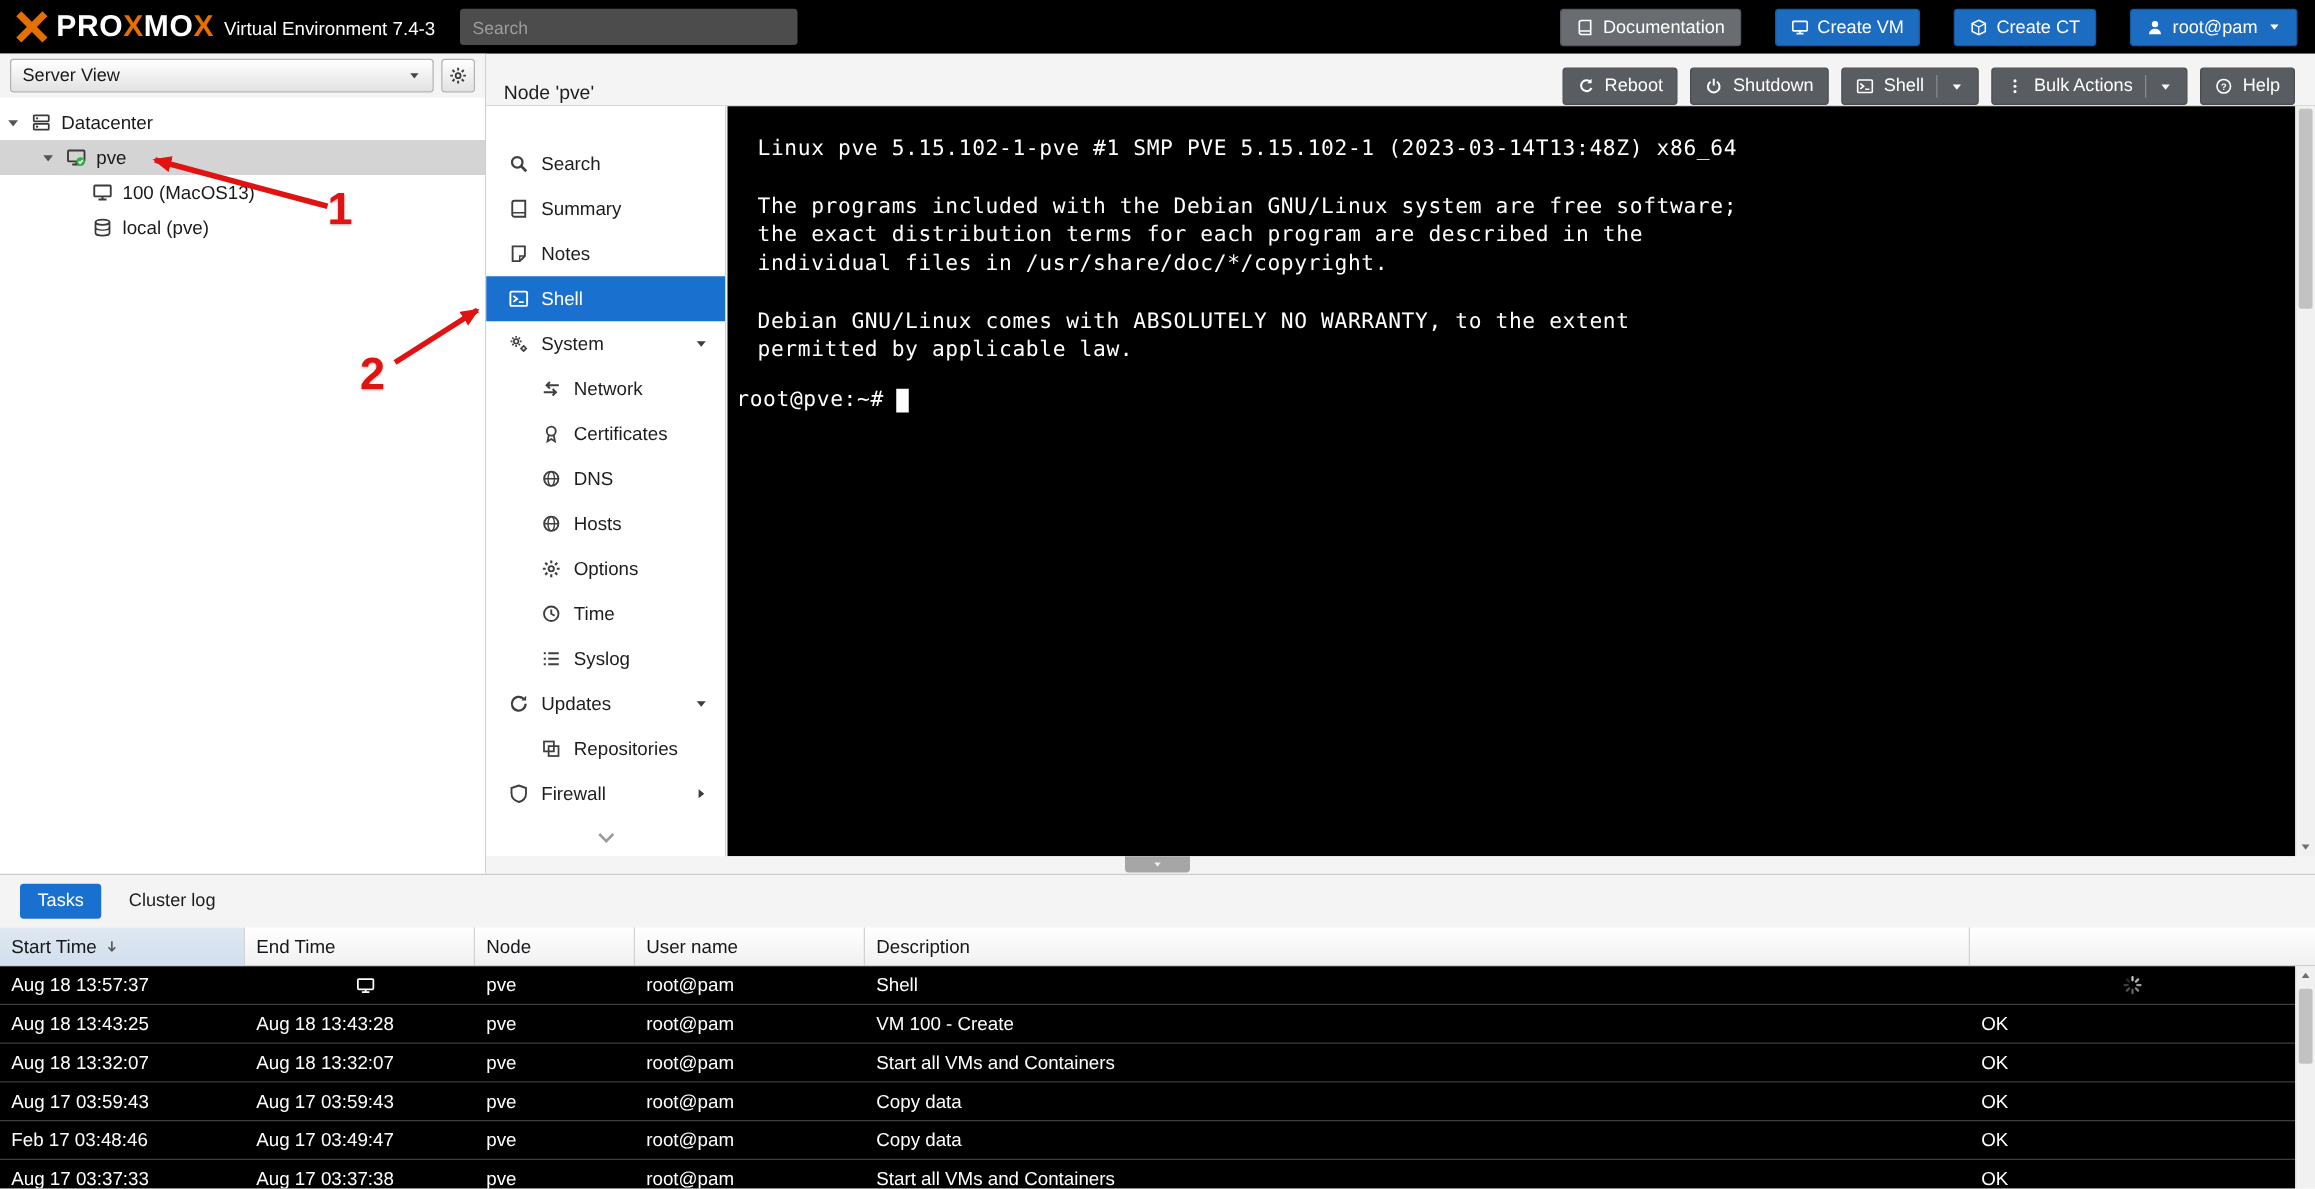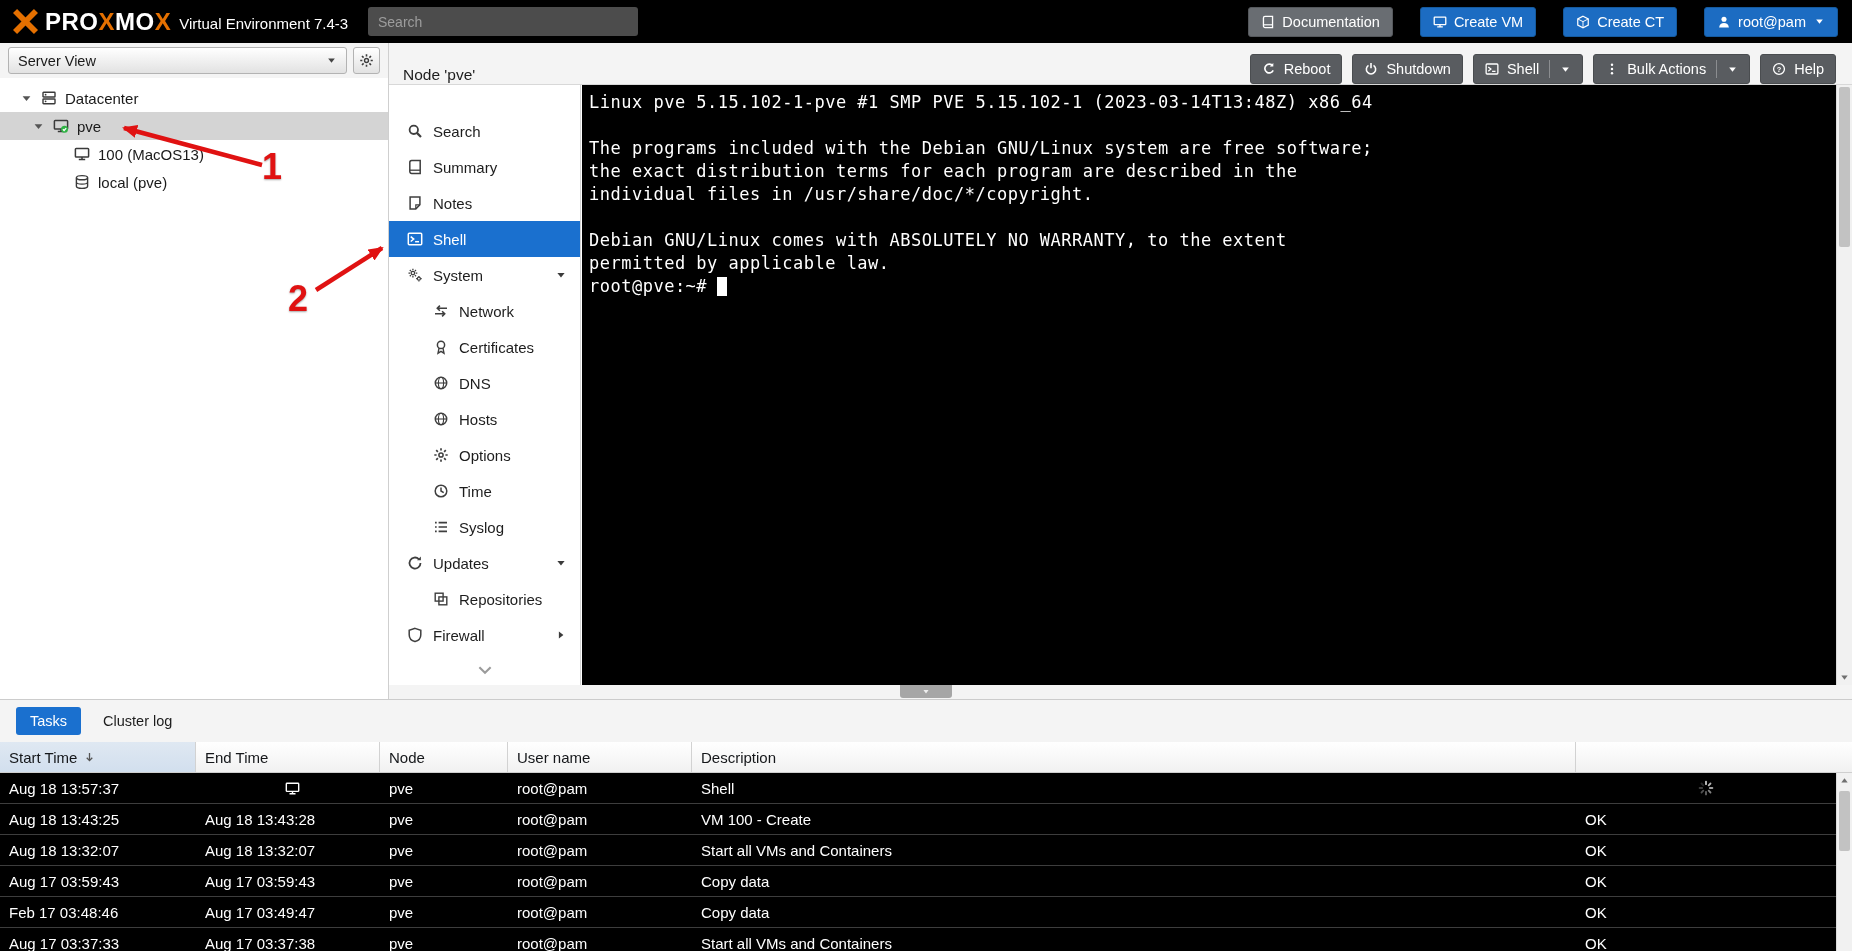--- a/index.html
+++ b/index.html
@@ -35,21 +35,21 @@
            display:flex;align-items:center;justify-content:space-between;padding:0 9px;font-size:14.5px;cursor:pointer}
   .viewsel .caret{width:11px;height:11px;color:#444}
   .gearbtn{width:27px;height:27px;background:linear-gradient(#fff,#e2e2e2);border:1px solid #b3b3b3;border-radius:3px;
            display:flex;align-items:center;justify-content:center;padding:0;cursor:pointer}
   .gearbtn .ic{width:15px;height:15px;color:#3d3d3d}
   .tree{padding-top:6px}
   .trow{display:flex;align-items:center;height:28px;gap:8px;font-size:15px;cursor:pointer;white-space:nowrap}
   .trow .expander{width:13px;height:13px;color:#555}
   .trow .ticon{color:#3a3a3a}
   .trow.selected{background:#d4d4d4}
-  .ind0{padding-left:20px}.ind1{padding-left:32px}.ind2{padding-left:74px}
+  .ind0{padding-left:4px}.ind1{padding-left:32px}.ind2{padding-left:74px}
 
   
   .ctxbar{position:absolute;top:43px;left:389px;right:0;height:42px;background:#f4f4f4;
           border-bottom:1px solid #d8d8d8;display:flex;align-items:flex-end}
   .ctx-title{margin-left:14px;font-size:15.5px;color:#1d1d1d}
   .ctx-actions{margin-left:auto;display:flex;gap:10px;padding-right:16px}
   .tbtn{display:flex;align-items:center;gap:8px;height:30px;padding:0 11px;background:#595c60;
         border:1px solid #4a4d50;border-radius:3px;color:#fff;font-size:14.5px;font-family:inherit;cursor:pointer}
   .tbtn .ic{width:14px;height:14px}
   .tbtn .divider{width:1px;height:18px;background:rgba(255,255,255,.3);margin:0 2px}
@@ -65,21 +65,21 @@
   .mi .caret{position:absolute;right:13px;width:12px;height:12px;color:#3b3b3b}
   .mi.sel{background:var(--selected-blue,#1a70cf);color:#fff}
   .mi.sel .ic{color:#fff}
   .menu-more{display:flex;justify-content:center;margin-top:10px;color:#9b9b9b;cursor:pointer}
   .menu-more .ic{width:22px;height:15px}
 
   
   .terminal{position:absolute;top:85px;left:582px;right:16px;bottom:266px;background:var(--terminal-bg,#000);
             color:#fff;font-family:"DejaVu Sans Mono","Liberation Mono",monospace;font-size:17px;
             letter-spacing:.5px;line-height:23px;padding:6px 0 0 7px;overflow:hidden}
-  .terminal pre{margin:0;font:inherit;letter-spacing:inherit;white-space:pre}
+  .terminal pre{margin:17px;font:inherit;letter-spacing:inherit;white-space:pre}
   .promptline{display:flex;align-items:center;height:23px}
   .cursor{width:10px;height:19px;background:#fff;margin-left:10px;display:inline-block}
   .term-scrollbar{position:absolute;top:85px;right:0;width:16px;height:600px;background:#f1f1f1;border-left:1px solid #dcdcdc}
   .term-scrollbar .thumb{position:absolute;top:2px;left:2px;right:2px;height:160px;background:#c2c2c2;border-radius:2px;cursor:pointer}
   .sb-down{position:absolute;bottom:2px;left:2px;width:11px;height:11px;color:#6f6f6f;cursor:pointer}
   .sb-up{position:absolute;top:2px;left:2px;width:11px;height:11px;color:#6f6f6f;cursor:pointer}
 
   
   .splitter{position:absolute;top:685px;left:389px;right:0;height:14px;background:#f4f4f4}
   .handle{position:absolute;left:511px;top:0;width:52px;height:13px;background:#a6a6a6;border-radius:0 0 3px 3px;

